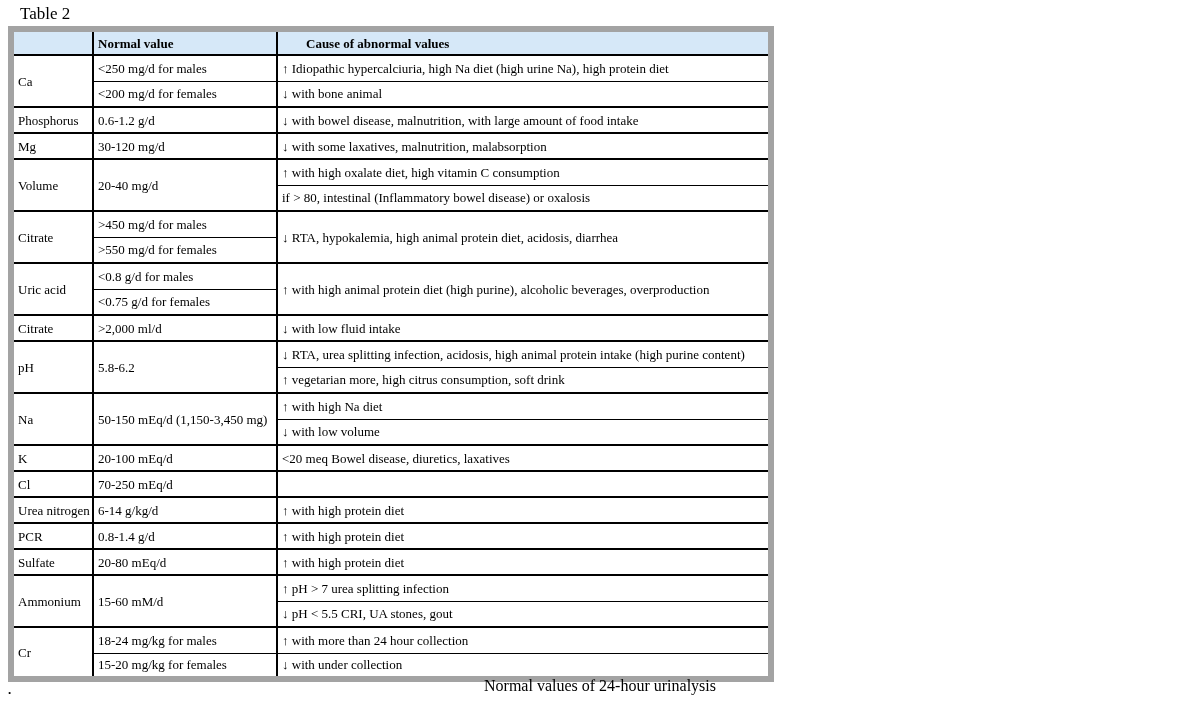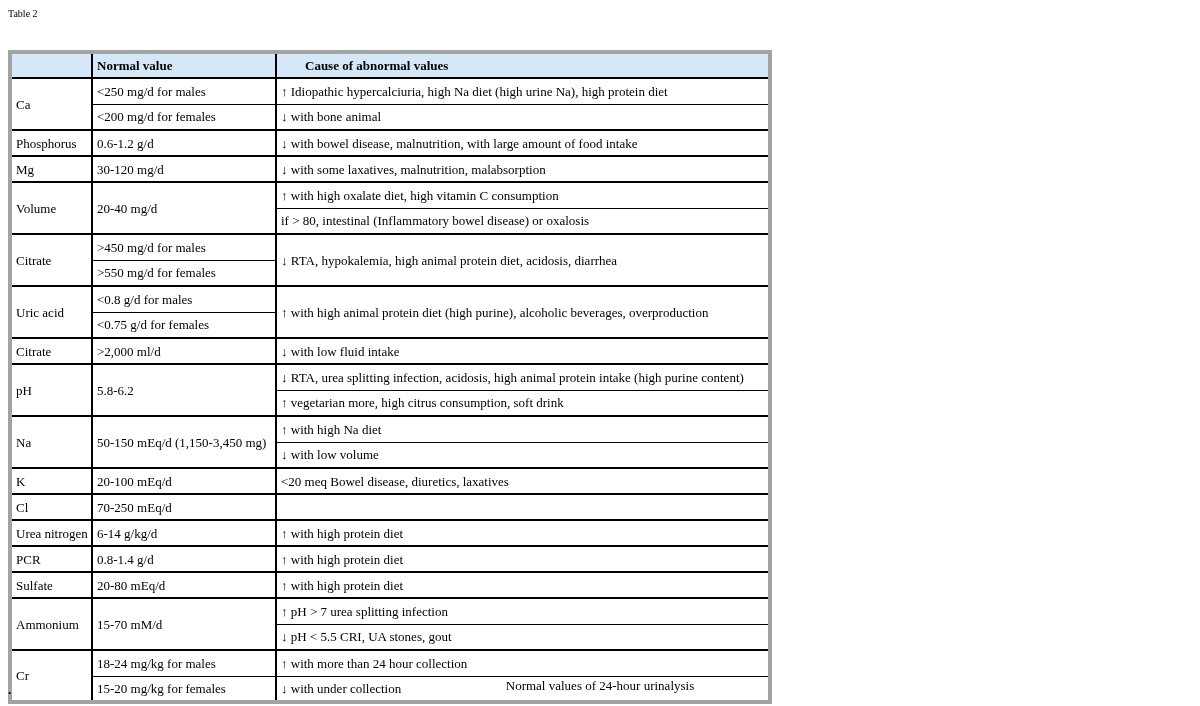--- a/index.html
+++ b/index.html
@@ -7,34 +7,33 @@
   body {
     width: 1200px;
     height: 706px;
     position: relative;
     font-family: "Liberation Serif", "DejaVu Serif", serif;
     color: #000000;
     overflow: hidden;
   }
   .page-title {
     position: absolute;
-    left: 8px;
+    left: 20px;
     top: 6px;
-    font-size: 10px;
+    font-size: 17px;
     line-height: 15px;
   }
   table.ref-table {
     position: absolute;
     left: 8px;
     top: 26px;
     width: 760px;
     border-collapse: collapse;
     table-layout: fixed;
-    border: 4px solid #a3a3a3;
-    margin-top: 24px;
+    border: 6px solid #a3a3a3;
   }
   table.ref-table th,
   table.ref-table td {
     border-top: 1px solid #000000;
     border-bottom: 1px solid #000000;
     border-left: 2px solid #000000;
     border-right: 2px solid #000000;
     height: 26px;
     padding: 0 4px;
     font-size: 13px;
@@ -50,21 +49,21 @@
   }
   table.ref-table tr.group-start td {
     border-top: 2px solid #000000;
   }
   .table-caption {
     position: absolute;
     left: 0;
     right: 0;
     top: 678px;
     text-align: center;
-    font-size: 13px;
+    font-size: 16px;
     line-height: 15px;
   }
   .stray-period {
     position: absolute;
     left: 8px;
     top: 682px;
     font-size: 13px;
     font-weight: bold;
   }
 </style>
@@ -171,21 +170,21 @@
         <td>0.8-1.4 g/d</td>
         <td>↑ with high protein diet</td>
       </tr>
       <tr class="group-start">
         <td>Sulfate</td>
         <td>20-80 mEq/d</td>
         <td>↑ with high protein diet</td>
       </tr>
       <tr class="group-start">
         <td rowspan="2">Ammonium</td>
-        <td rowspan="2">15-70 mM/d</td>
+        <td rowspan="2">15-60 mM/d</td>
         <td>↑ pH &gt; 7 urea splitting infection</td>
       </tr>
       <tr>
         <td>↓ pH &lt; 5.5 CRI, UA stones, gout</td>
       </tr>
       <tr class="group-start">
         <td rowspan="2">Cr</td>
         <td>18-24 mg/kg for males</td>
         <td>↑ with more than 24 hour collection</td>
       </tr>

